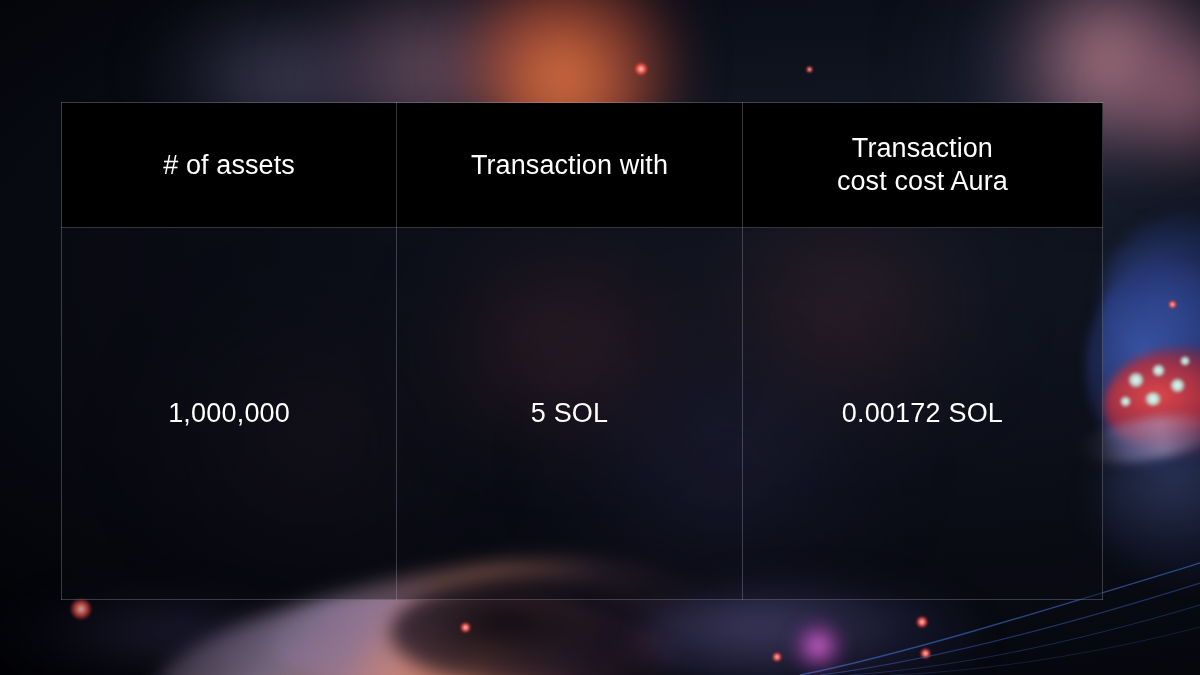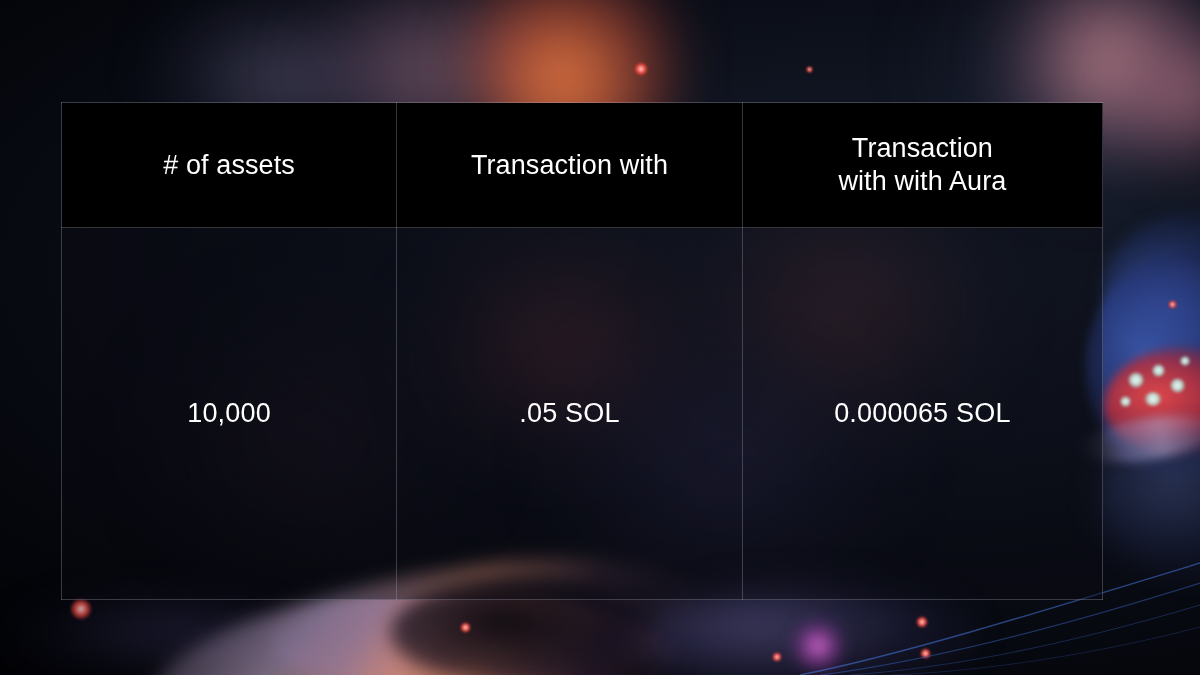--- a/index.html
+++ b/index.html
@@ -287,27 +287,27 @@
       <thead>
         <tr>
           <th>
             <span class="cell-line"># of assets</span>
           </th>
           <th>
             <span class="cell-line">Transaction with</span>
           </th>
           <th>
             <span class="cell-line">Transaction</span>
-            <span class="cell-line">with with Aura</span>
+            <span class="cell-line">cost cost Aura</span>
           </th>
         </tr>
       </thead>
       <tbody>
         <tr>
-          <td>10,000</td>
-          <td>.05 SOL</td>
-          <td>0.000065 SOL</td>
+          <td>1,000,000</td>
+          <td>5 SOL</td>
+          <td>0.00172 SOL</td>
         </tr>
       </tbody>
     </table>
   </div>
 
 </div>
 
 </body></html>

